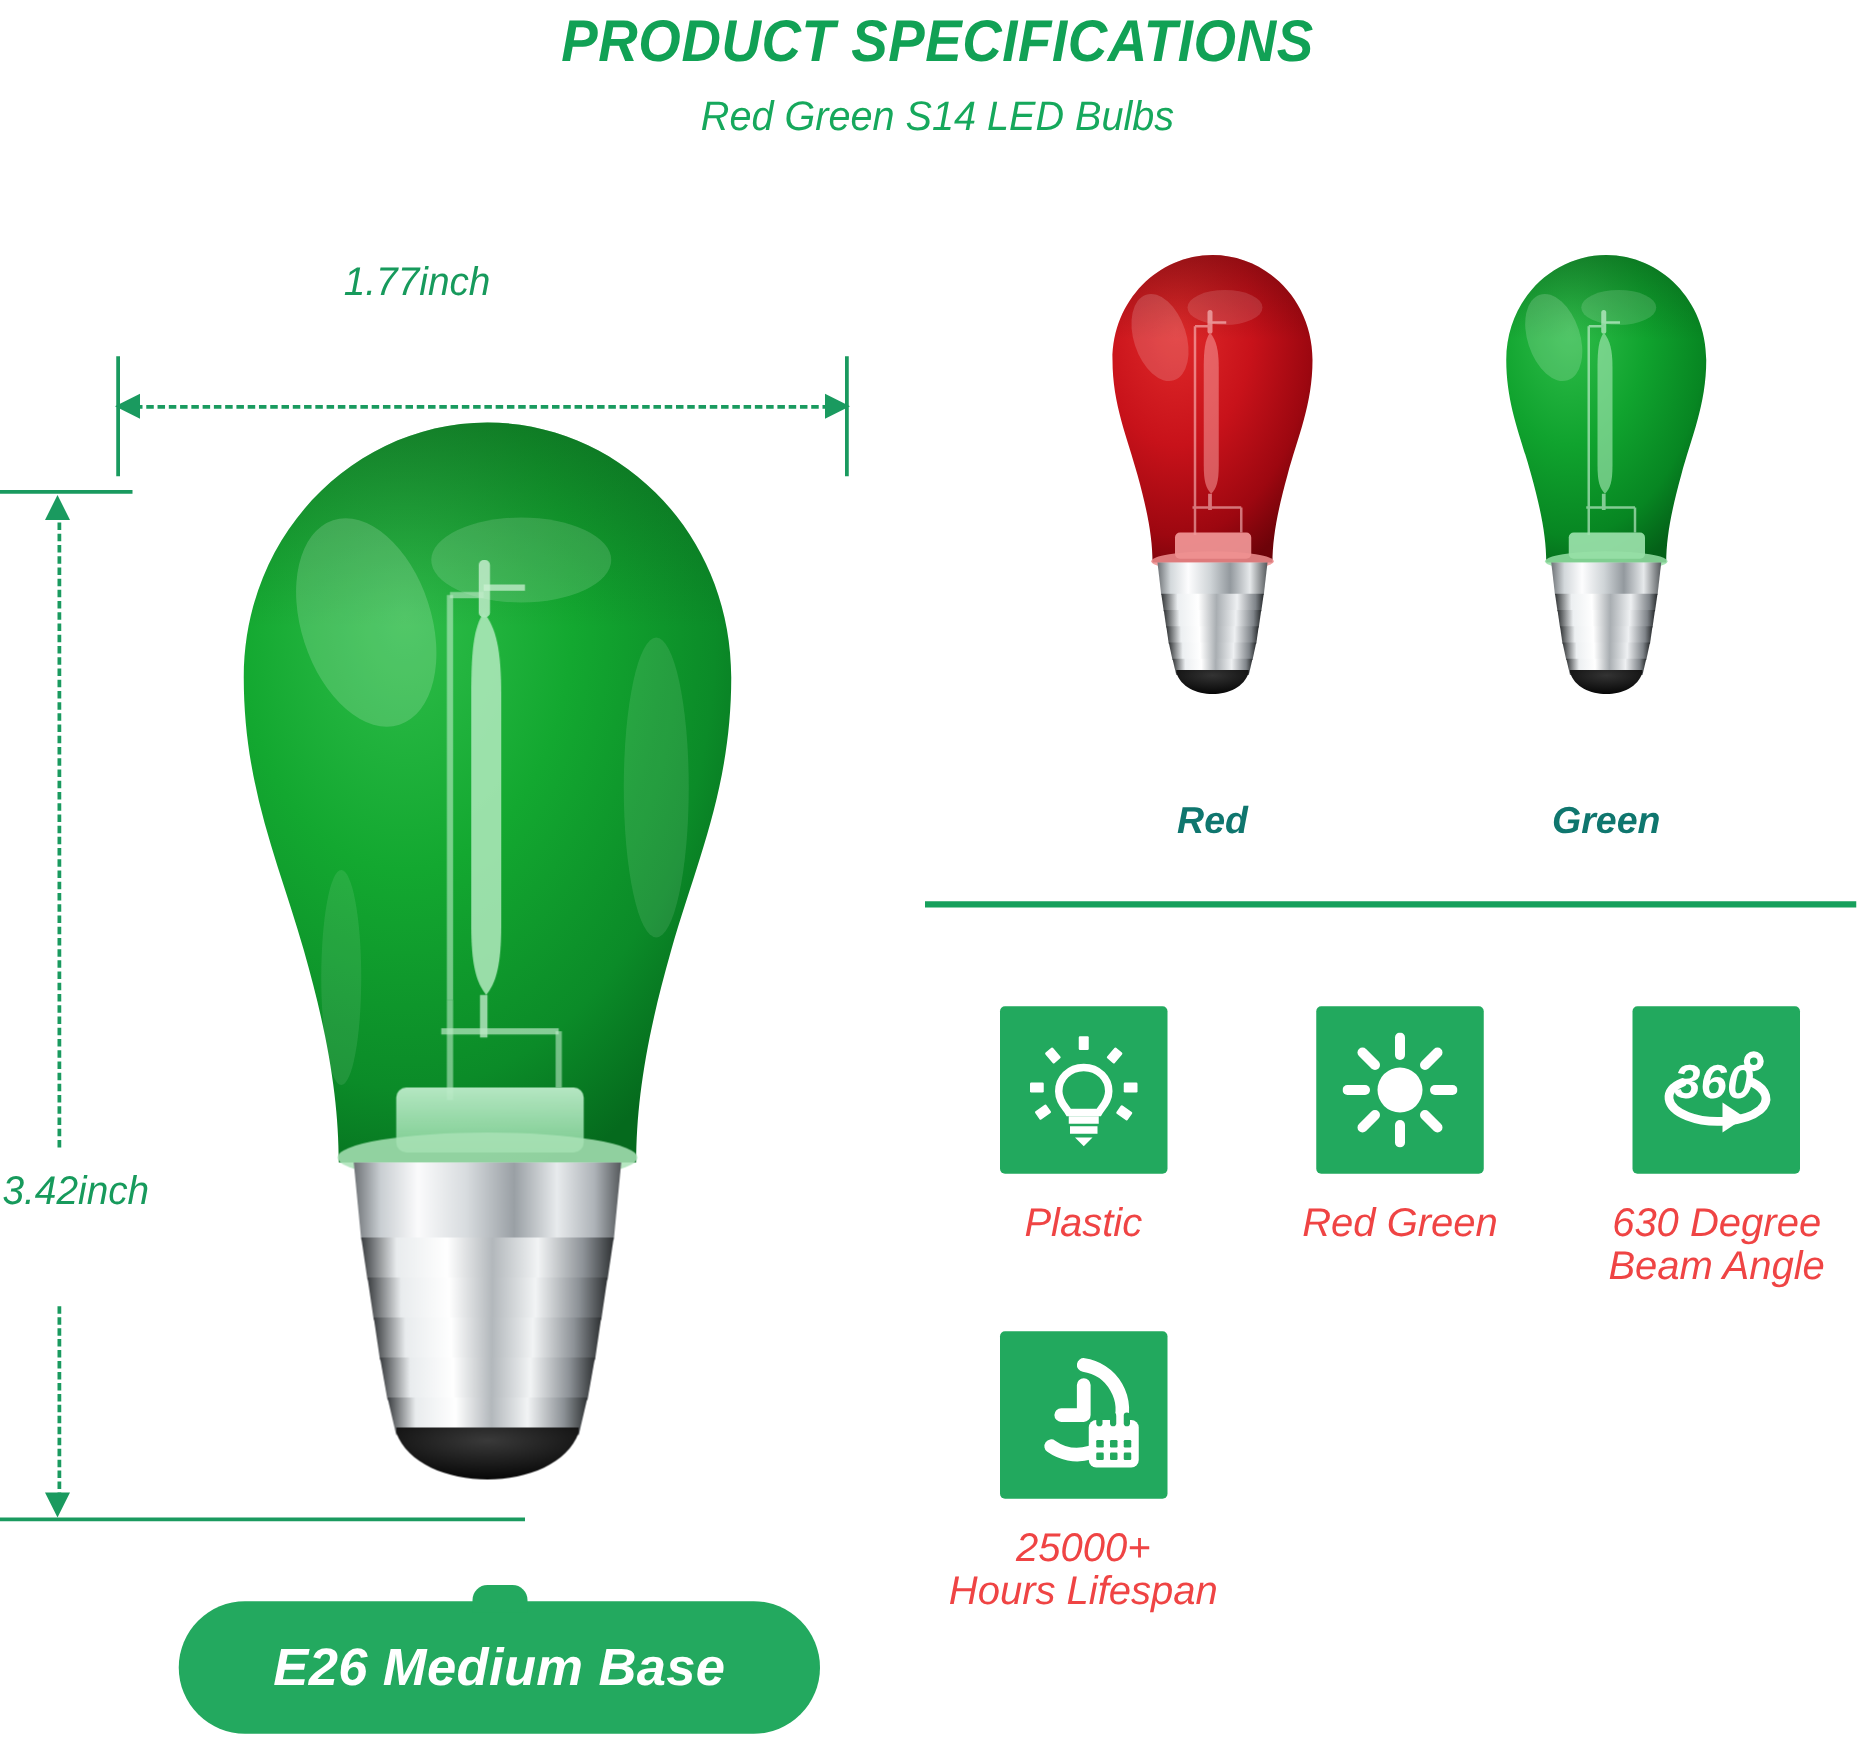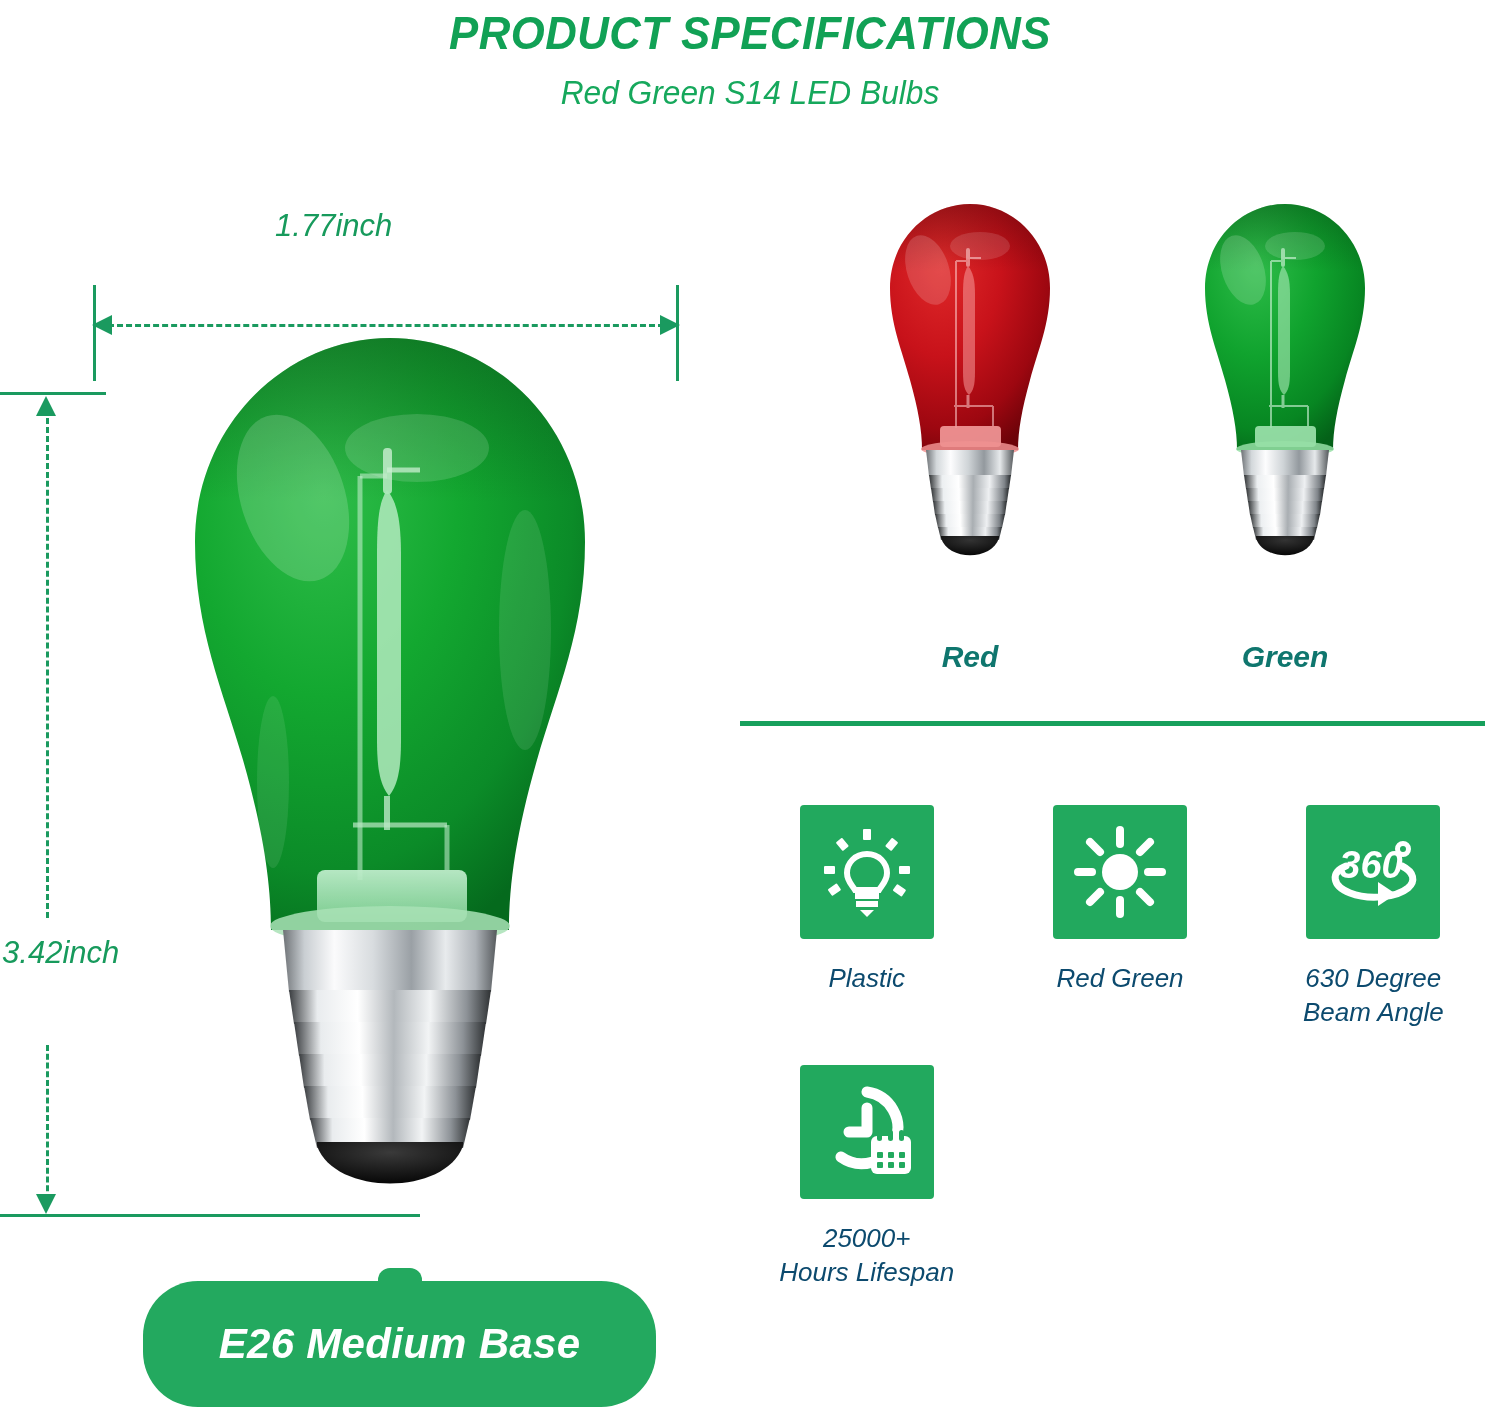--- a/index.html
+++ b/index.html
@@ -84,27 +84,27 @@
     display:grid; grid-template-columns: repeat(3, 1fr);
     grid-template-rows: 260px 300px; justify-items:center;
   }
   .feature { width:100%; display:flex; flex-direction:column; align-items:center; }
   .feature-icon {
     width:134px; height:134px; border-radius:4px; background:#22a95e;
     display:flex; align-items:center; justify-content:center;
   }
   .feature-icon svg { display:block; }
   .feature-label {
-    margin-top:22px; font-size:26px; line-height:34px; color:#0c4a6e;
+    margin-top:22px; font-size:32px; line-height:34px; color:#ef4444;
     text-align:center; white-space:pre-line;
   }
 
   
   #e26-badge {
-    position:absolute; left:143px; top:1281px; width:513px; height:126px;
+    position:absolute; left:143px; top:1281px; width:513px; height:106px;
     background:#23a95f; border-radius:55px;
     display:flex; align-items:center; justify-content:center;
   }
   #e26-badge .notch {
     position:absolute; top:-13px; left:50%; margin-left:-22px;
     width:44px; height:22px; background:#23a95f;
     border-radius:12px 12px 0 0;
   }
   #e26-text {
     position:relative; color:#ffffff; font-size:42px; font-weight:700;

